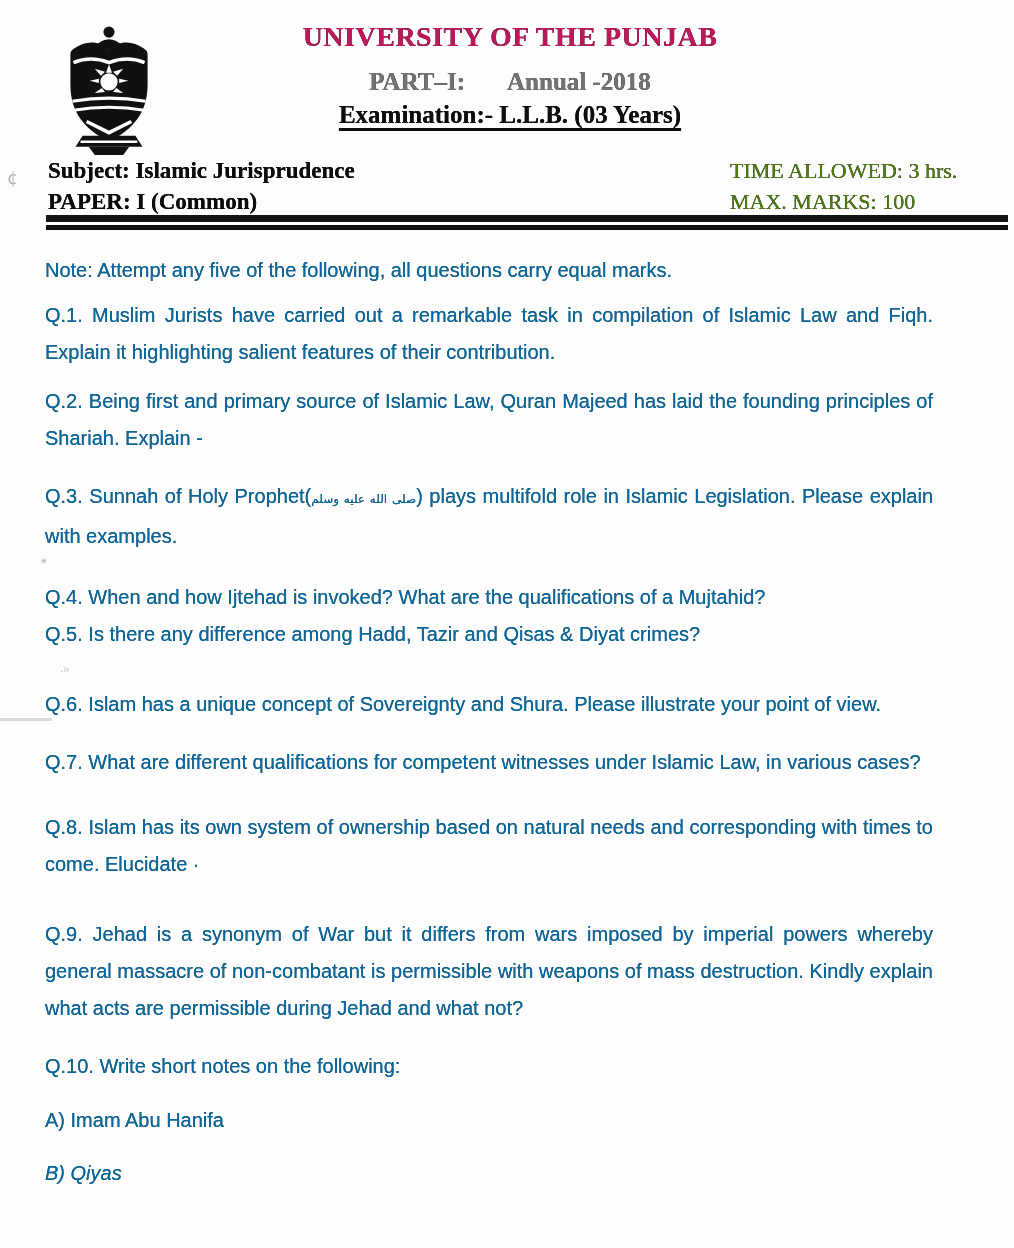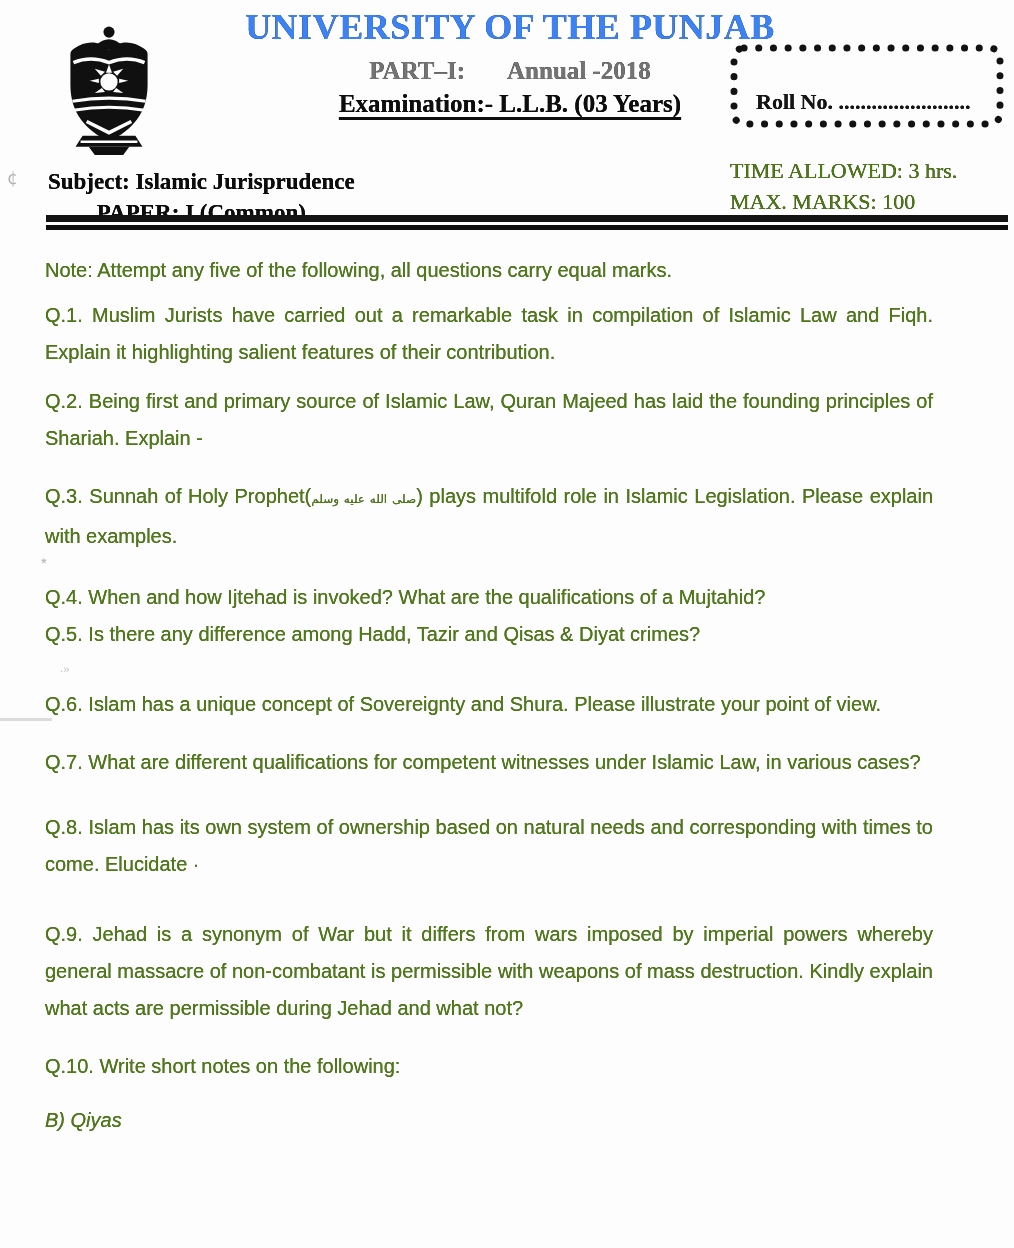--- a/index.html
+++ b/index.html
@@ -12,66 +12,65 @@
     font-family:"Liberation Serif", serif;
     color:#111;
   }
   
   .crest{position:absolute;left:57px;top:24px;width:104px;height:132px;}
   .header-center{
     position:absolute;left:160px;top:6px;width:700px;
     text-align:center;
   }
   .uni-title{
-    font-size:36px;font-weight:bold;letter-spacing:.5px;
-    color:#3b82f6;white-space:nowrap;
+    font-size:28px;font-weight:bold;letter-spacing:.5px;
+    color:#be185d;white-space:nowrap;
     text-shadow:0 0 .5px #000;
-    margin:0;
+    margin:15px;
   }
   .part-line{
     margin-top:9px;font-size:25px;font-weight:bold;color:#737373;
     text-shadow:0 0 .4px #000;
   }
   .part-line .gap{display:inline-block;width:42px;}
   .exam-line{
     margin-top:5px;font-size:25px;font-weight:bold;color:#0d0d0d;
     text-decoration:underline;text-decoration-thickness:3px;text-underline-offset:5px;
     text-shadow:0 0 .4px #000;
   }
   .rollno-box{position:absolute;left:728px;top:42px;width:278px;height:88px;}
   .rollno-box svg{position:absolute;left:0;top:0;}
   .rollno-label{
     position:absolute;left:28px;bottom:15px;
     font-size:22px;font-weight:bold;color:#151515;white-space:nowrap;
     text-shadow:0 0 .4px #000;
   }
   .subject-block{
-    position:absolute;left:48px;top:166px;
+    position:absolute;left:48px;top:155px;
     font-size:23px;font-weight:bold;line-height:31px;color:#0c0c0c;
     text-shadow:0 0 .4px #000;
-    text-align:center;
   }
   .right-info{
     position:absolute;left:730px;top:155px;
     font-size:22px;font-weight:normal;line-height:31px;color:#4d7c0f;
     white-space:nowrap;text-shadow:0 0 .4px #000;
   }
   .header-rule{
     position:absolute;left:46px;top:215px;width:962px;height:16px;
     background:linear-gradient(to bottom,
       #141414 0px,#141414 7px,
       #fdfdfd 7px,#fdfdfd 10px,
       #0f0f0f 10px,#0f0f0f 15px,
       transparent 15px);
   }
   
   .body-text{
     position:absolute;left:45px;top:252px;width:888px;
     font-family:"Liberation Sans", sans-serif;
-    font-size:20px;line-height:37px;color:#4d7c0f;
+    font-size:20px;line-height:37px;color:#0369a1;
     text-shadow:0 0 .5px rgba(20,20,20,.75);
   }
   .body-text p{margin:0;text-align:justify;}
   .note{margin-bottom:8px !important;}
   .arabic{font-family:"DejaVu Sans", sans-serif;font-size:12px;letter-spacing:-.5px;}
   
   .artifact{position:absolute;color:#8a8a8a;pointer-events:none;}
   .a1{left:7px;top:168px;font-size:17px;opacity:.65;font-family:"DejaVu Sans",sans-serif;}
   .a2{left:40px;top:552px;font-size:14px;opacity:.55;}
   .a3{left:60px;top:660px;font-size:13px;opacity:.5;}
@@ -108,26 +107,20 @@
       <polygon points="64,68 57,63 54,67"></polygon>
     </g>
   </svg>
 
   <div class="header-center">
     <div class="uni-title">UNIVERSITY OF THE PUNJAB</div>
     <div class="part-line"><span>PART–I:</span><span class="gap"></span><span>Annual -2018</span></div>
     <div class="exam-line">Examination:- L.L.B. (03 Years)</div>
   </div>
 
-  <div class="rollno-box">
-    <svg width="278" height="88" viewBox="0 0 278 88" aria-hidden="true">
-      <rect x="6" y="6" width="266" height="76" rx="10" fill="none" stroke="#121212" stroke-width="7" stroke-dasharray="0.1 14.6" stroke-linecap="round"></rect>
-    </svg>
-    <span class="rollno-label">Roll No. ........................</span>
-  </div>
 
   <div class="subject-block">
     <div>Subject: Islamic Jurisprudence</div>
     <div>PAPER: I (Common)</div>
   </div>
 
   <div class="right-info">
     <div>TIME ALLOWED: 3 hrs.</div>
     <div>MAX. MARKS: 100</div>
   </div>
@@ -140,20 +133,21 @@
         <p style="margin-bottom: 12px;">Q.1. Muslim Jurists have carried out a remarkable task in compilation of Islamic Law and Fiqh. Explain it highlighting salient features of their contribution.</p>
         <p style="margin-bottom: 21px;">Q.2. Being first and primary source of Islamic Law, Quran Majeed has laid the founding principles of Shariah. Explain -</p>
         <p style="margin-bottom: 24px;"><span>Q.3. Sunnah of Holy Prophet(</span><span class="arabic">صلى الله عليه وسلم</span><span>) plays multifold role in Islamic Legislation. Please explain with examples.</span></p>
         <p style="">Q.4. When and how Ijtehad is invoked? What are the qualifications of a Mujtahid?</p>
         <p style="margin-bottom: 33px;">Q.5. Is there any difference among Hadd, Tazir and Qisas &amp; Diyat crimes?</p>
         <p style="margin-bottom: 21px;">Q.6. Islam has a unique concept of Sovereignty and Shura. Please illustrate your point of view.</p>
         <p style="margin-bottom: 28px;">Q.7. What are different qualifications for competent witnesses under Islamic Law, in various cases?</p>
         <p style="margin-bottom: 33px;">Q.8. Islam has its own system of ownership based on natural needs and corresponding with times to come. Elucidate ·</p>
         <p style="margin-bottom: 21px;">Q.9. Jehad is a synonym of War but it differs from wars imposed by imperial powers whereby general massacre of non-combatant is permissible with weapons of mass destruction. Kindly explain what acts are permissible during Jehad and what not?</p>
         <p style="margin-bottom: 17px;">Q.10. Write short notes on the following:</p>
+        <p style="margin-bottom: 16px;">A) Imam Abu Hanifa</p>
         <p style="margin-bottom: 0px; font-style: italic;">B) Qiyas</p>
       </div>
   </div>
 
   <span class="artifact a1">¢</span>
   <span class="artifact a2">٭</span>
   <span class="artifact a3">.»</span>
   <span class="artifact a4"></span>
 
 </div>

